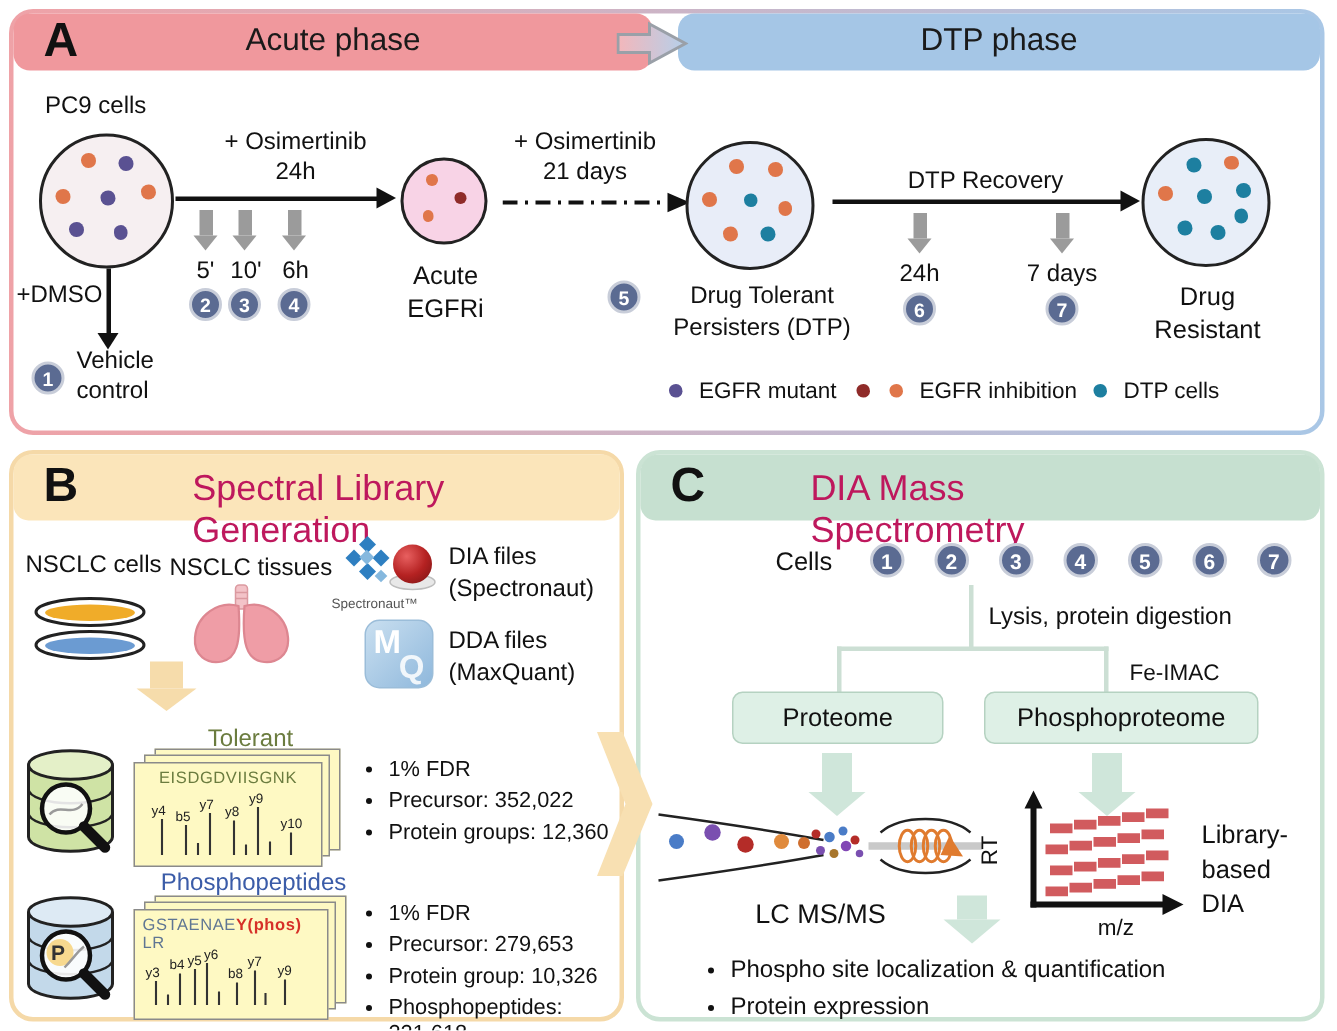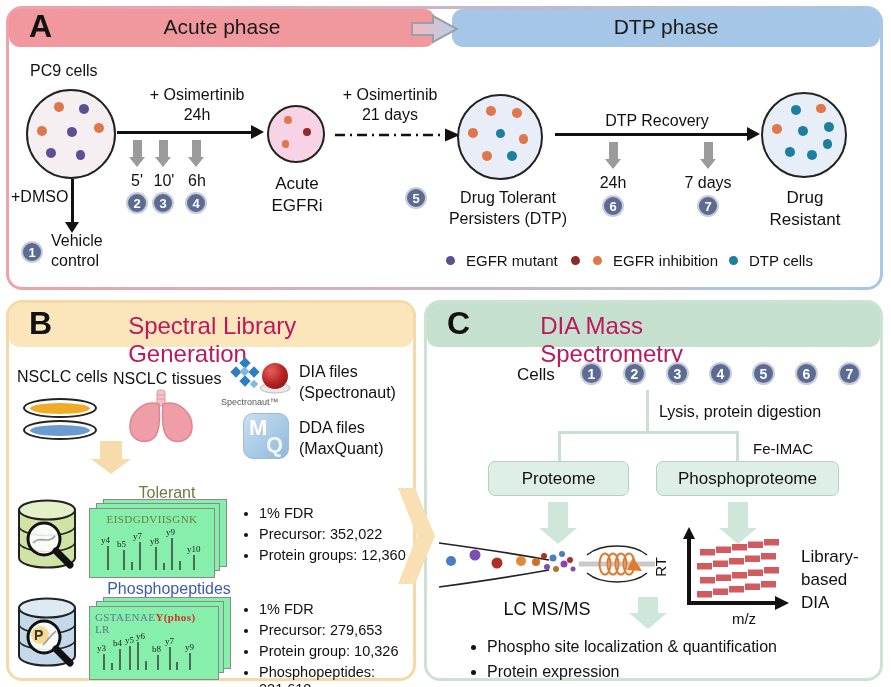--- a/index.html
+++ b/index.html
@@ -38,21 +38,21 @@
   .legend-item{position:absolute;display:flex;align-items:center;gap:6px;font-size:15px;}
   
   .panelB{position:absolute;left:6px;top:300px;width:410px;height:381px;background:#fff;border:3px solid #f5d9a8;border-radius:16px;box-sizing:border-box;}
   .panelC{position:absolute;left:424px;top:300px;width:459px;height:381px;background:#fff;border:3px solid #cbe3d4;border-radius:16px;box-sizing:border-box;}
   .hdrB{position:absolute;left:0;right:0;top:0;height:44px;background:#fbe5ba;border-radius:12px 12px 10px 10px;}
   .hdrC{position:absolute;left:0;right:0;top:0;height:44px;background:#c6e0d0;border-radius:12px 12px 10px 10px;}
   .hdrB .pletter,.hdrC .pletter{position:absolute;left:20px;top:2px;}
   .hdrTitle{position:absolute;left:53%;transform:translateX(-50%);top:9px;font-size:24px;color:#be185d;}
   .olive{color:#6b7c3f;} .blue{color:#3b5ca8;} .red{color:#d63028;}
   .cards{position:absolute;}
-  .card{position:absolute;background:#86efac;border:1.5px solid #8a8a8a;box-sizing:border-box;font-family:Liberation Serif, serif;}
+  .card{position:absolute;background:#fef9c3;border:1.5px solid #8a8a8a;box-sizing:border-box;}
   .seq{font-size:11px;letter-spacing:.4px;text-align:center;margin-top:4px;white-space:nowrap;}
   .spec{position:relative;margin:0 4px;}
   .pk{position:absolute;font-size:9px;color:#222;white-space:nowrap;}
   .stats{margin:0;padding:0 0 0 16px;font-size:14.5px;color:#111;}
   .stats li{margin:0 0 4px 0;line-height:17px;}
   .box{position:absolute;background:#def0e6;border:1.5px solid #b5d2c1;border-radius:7px;display:flex;align-items:center;justify-content:center;font-size:17px;box-sizing:border-box;}
   .tline{position:absolute;background:#ccdfd4;}
   .cellrow{position:absolute;display:flex;align-items:flex-end;gap:20px;}
   .bulletsC{margin:0;padding:0 0 0 18px;font-size:16px;}
   .bulletsC li{margin:0 0 5px 0;line-height:20px;}

